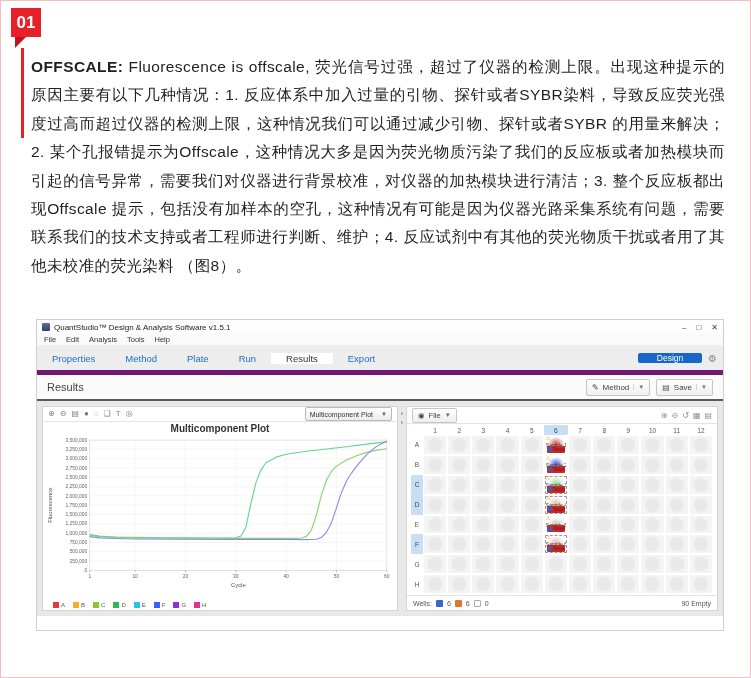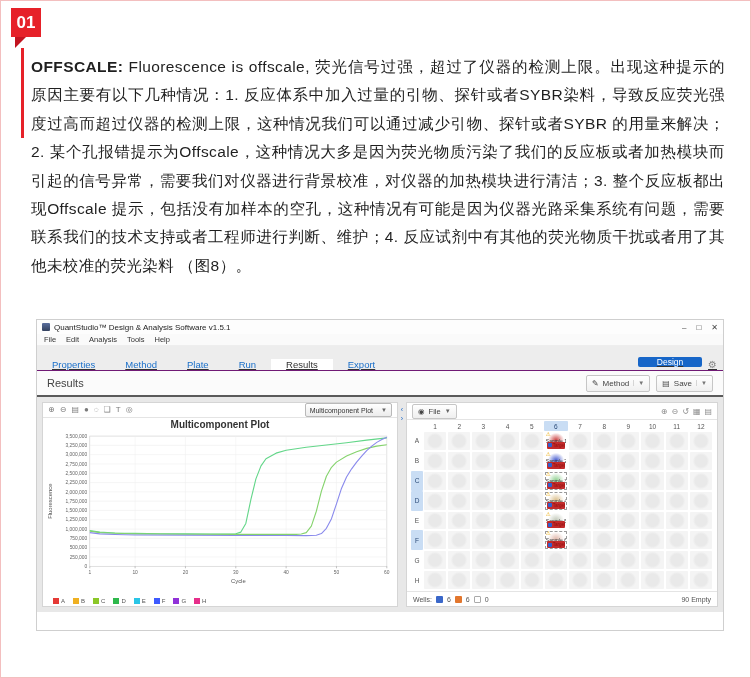--- a/index.html
+++ b/index.html
@@ -17,21 +17,21 @@
   .para b{font-weight:bold;}
   
   .app{position:absolute;left:35px;top:318px;width:688px;height:312px;background:#fff;
        border:1px solid #cfcfcf;box-sizing:border-box;font-size:8px;color:#333;}
   .titlebar{height:14px;display:flex;align-items:center;padding:0 5px;background:#fdfdfd;}
   .app-icon{width:8px;height:8px;background:linear-gradient(#5a6f9e,#33415e);margin-right:4px;border-radius:1px;}
   .title-text{font-size:8px;color:#222;}
   .win-controls{margin-left:auto;display:flex;gap:10px;font-size:8px;color:#444;}
   .menubar{height:11px;display:flex;align-items:center;gap:10px;padding:0 7px;background:#fafafa;
            border-bottom:1px solid #eee;font-size:7.5px;color:#333;}
-  .tabbar{height:24px;display:flex;align-items:flex-end;background:#ededed;border-bottom:1px solid #701a75;text-decoration:underline;}
+  .tabbar{height:24px;display:flex;align-items:center;background:#ededed;border-bottom:5px solid #701a75;}
   .tab{display:flex;align-items:center;padding:0 15px;font-size:9.5px;color:#1a6fc9;cursor:default;}
   .tab.active{background:#fff;color:#333;}
   .analyze-btn{margin:3px 6px 3px auto;width:64px;background:#1766c8;color:#fff;border-radius:2px;
                display:flex;align-items:center;justify-content:center;font-size:8.5px;}
   .gear{display:flex;align-items:center;color:#888;font-size:10px;padding-right:6px;}
   .results-row{height:24px;display:flex;align-items:center;padding:0 10px;background:#fbfbfb;}
   .results-title{font-size:11px;color:#444;}
   .mini-btn{height:15px;border:1px solid #c6c6c6;background:linear-gradient(#fff,#f0f0f0);border-radius:2px;
             display:inline-flex;align-items:center;gap:4px;padding:0 5px;font-size:8px;color:#444;margin-left:6px;}
   .mini-btn .chev{color:#777;font-size:6px;border-left:1px solid #d5d5d5;padding-left:4px;}

